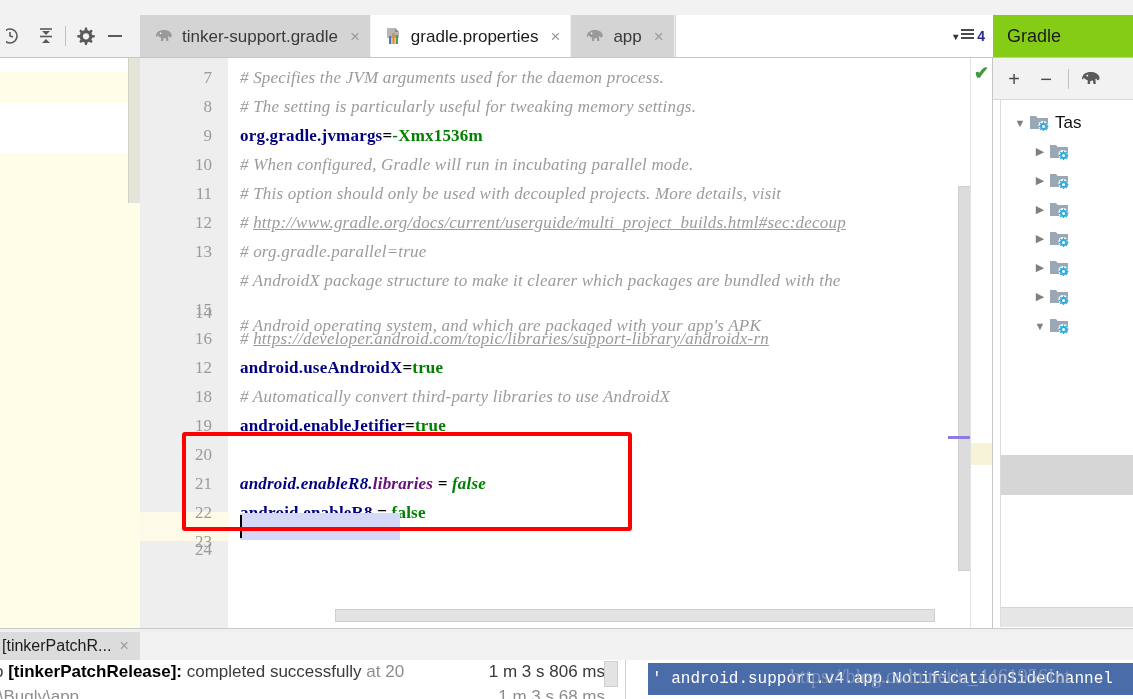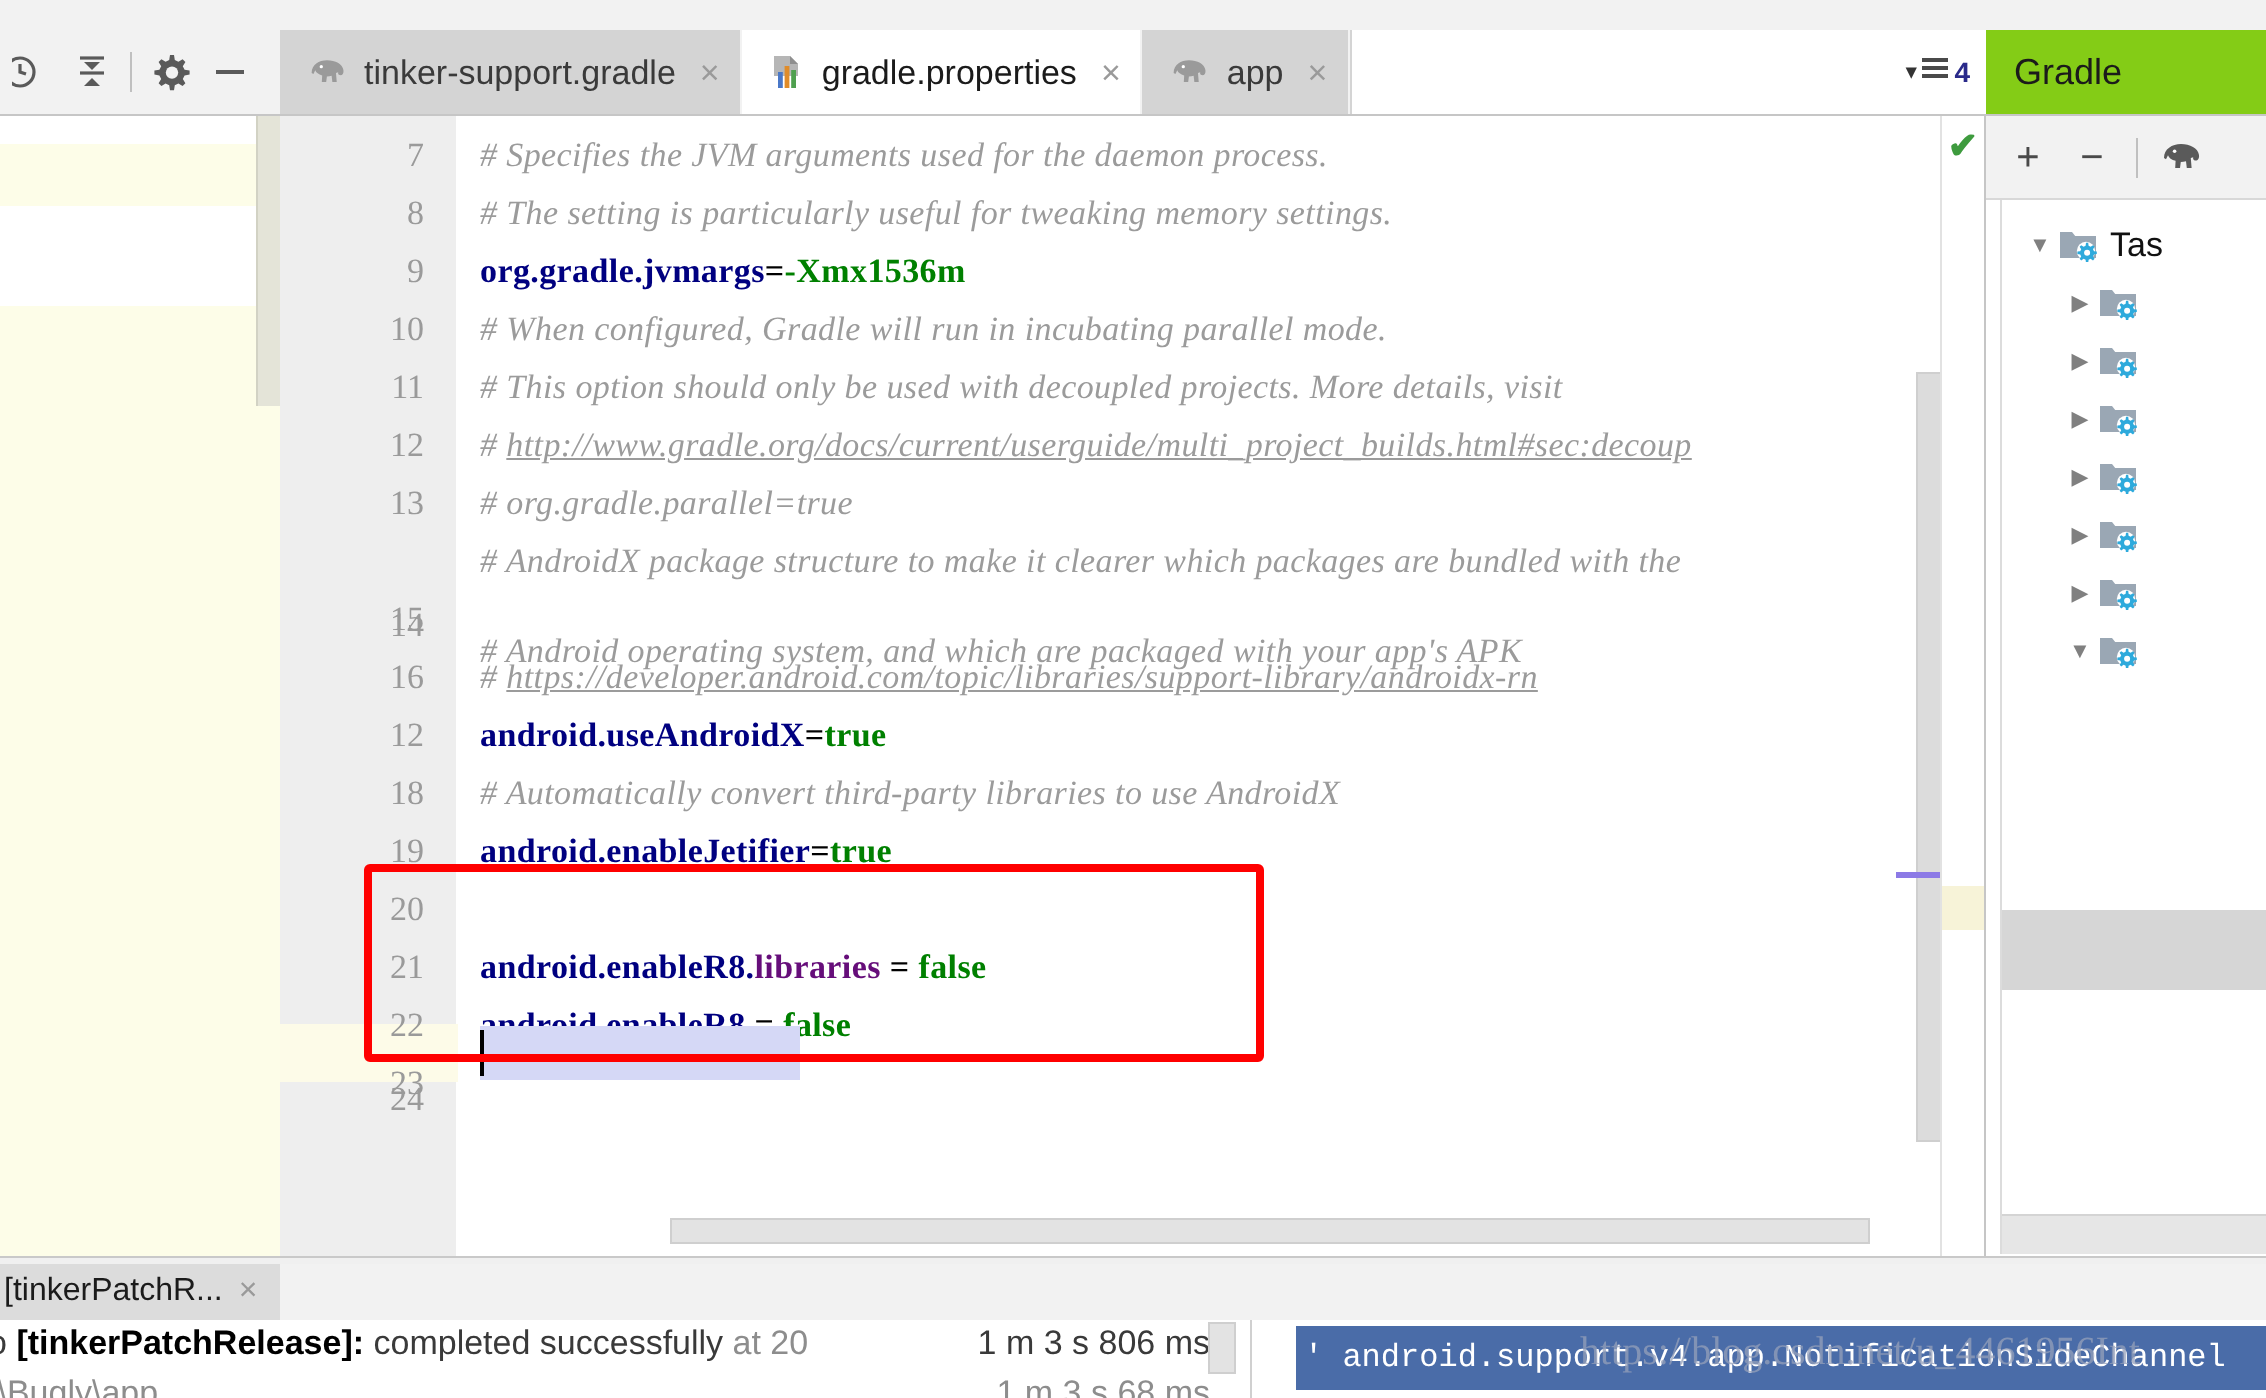--- a/index.html
+++ b/index.html
@@ -580,21 +580,21 @@
         <div class="code" style="top: 121px;"><span class="cmt"># This option should only be used with decoupled projects. More details, visit</span></div>
         <div class="code" style="top: 150px;"><span class="cmt"># </span><span class="cmt-link">http://www.gradle.org/docs/current/userguide/multi_project_builds.html#sec:decoup</span></div>
         <div class="code" style="top: 179px;"><span class="cmt"># org.gradle.parallel=true</span></div>
         <div class="code" style="top: 208px;"><span class="cmt"># AndroidX package structure to make it clearer which packages are bundled with the</span></div>
         <div class="code" style="top: 237px; margin-top: 16px;"><span class="cmt"># Android operating system, and which are packaged with your app's APK</span></div>
         <div class="code" style="top: 266px;"><span class="cmt"># </span><span class="cmt-link">https://developer.android.com/topic/libraries/support-library/androidx-rn</span></div>
         <div class="code" style="top: 295px;"><span class="key">android.useAndroidX</span><span class="eq">=</span><span class="val">true</span></div>
         <div class="code" style="top: 324px;"><span class="cmt"># Automatically convert third-party libraries to use AndroidX</span></div>
         <div class="code" style="top: 353px;"><span class="key">android.enableJetifier</span><span class="eq">=</span><span class="val">true</span></div>
         <div class="code" style="top: 382px;"></div>
-        <div class="code" style="top: 411px;"><span class="key">android.enableR8.</span><span class="key2">libraries</span><span class="eq"> = </span><span class="val">false</span></div>
+        <div class="code" style="top: 411px; font-style: italic;"><span class="key">android.enableR8.</span><span class="key2">libraries</span><span class="eq"> = </span><span class="val">false</span></div>
         <div class="code" style="top: 440px;"><span class="key">android.enableR8</span><span class="eq"> = </span><span class="val">false</span></div>
         <div class="code" style="top: 469px;"></div>
         <div class="code" style="top: 498px;"></div>
       </div>
 
     <div class="sel-hl" style="left:100px; top:455px; width:160px;"></div>
     <div class="caret" style="left:100px; top:457px;"></div>
 
     <div class="v-scroll-track"></div>
     <div class="v-scroll-thumb"></div>

